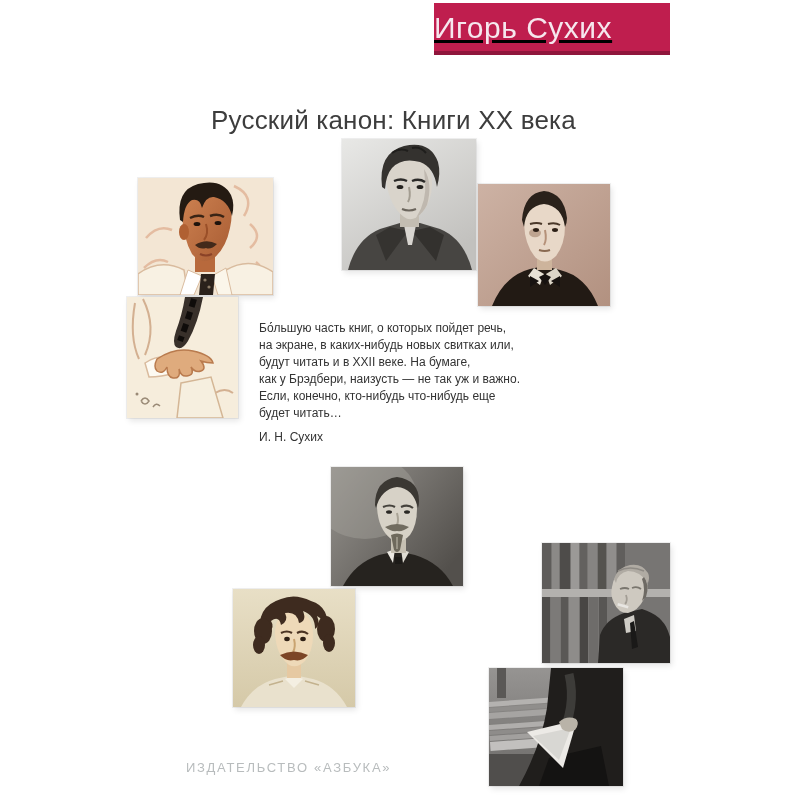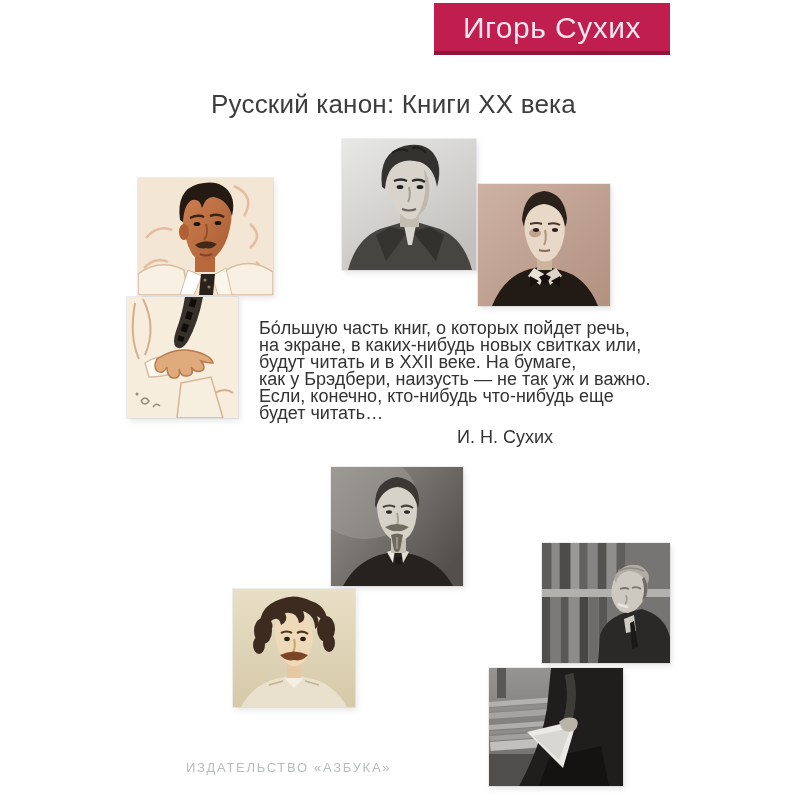--- a/index.html
+++ b/index.html
@@ -8,38 +8,38 @@
     width:800px;height:800px;
     background:#ffffff;
     overflow:hidden;
     font-family:"Liberation Sans", sans-serif;
   }
   
   .banner{
     position:absolute;left:434px;top:3px;width:236px;height:48px;
     background:#bf1e4e;
     border-bottom:4px solid #8f163c;
-    display:flex;align-items:center;justify-content:center;
+    display:flex;align-items:center;justify-content:flex-start;text-decoration:underline;
   }
   .banner span{
     color:#f6e7ee;font-size:30px;letter-spacing:.5px;line-height:1;
     padding-top:2px;
   }
   
   .title{
-    position:absolute;left:211px;top:89px;
+    position:absolute;left:211px;top:105px;
     font-size:26px;color:#3d3d3d;letter-spacing:.2px;white-space:nowrap;
   }
   
   .quote{
     position:absolute;left:259px;top:320px;width:296px;
-    font-size:18px;line-height:17px;color:#333;
+    font-size:12px;line-height:17px;color:#333;
   }
   .quote .ln{white-space:nowrap;}
-  .quote .sig{margin-top:7px;text-align:right;padding-right:2px;}
+  .quote .sig{margin-top:7px;padding-right:2px;}
   
   .publisher{
     position:absolute;left:186px;top:760px;
     font-size:13px;letter-spacing:1.7px;color:#b8bcbd;white-space:nowrap;
   }
   
   .photo{
     position:absolute;background:#fff;
     box-shadow:0 0 0 1px rgba(0,0,0,.06), 2px 3px 6px rgba(0,0,0,.10);
   }

